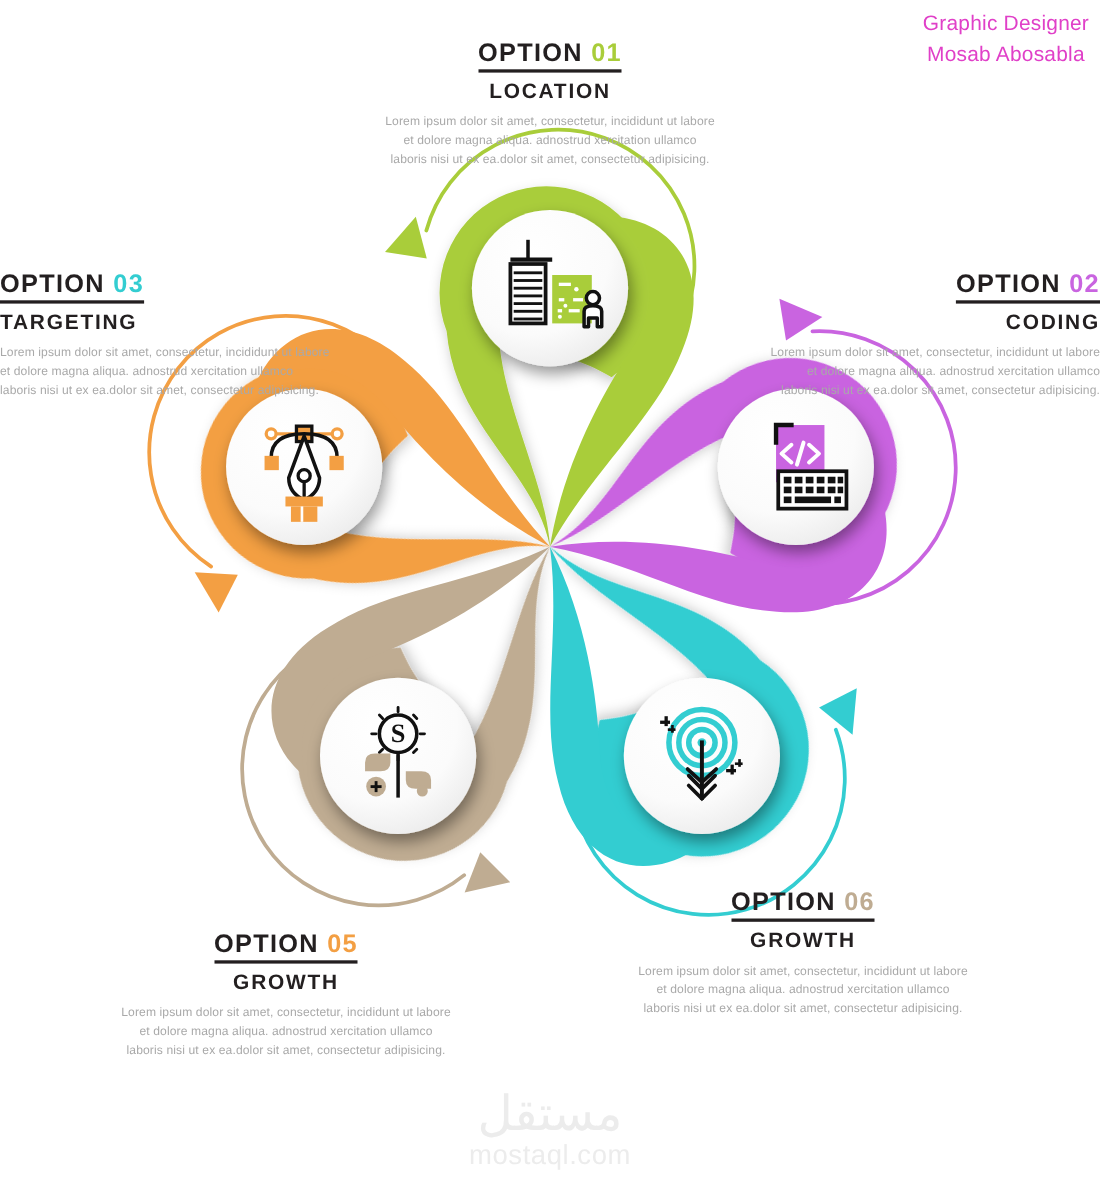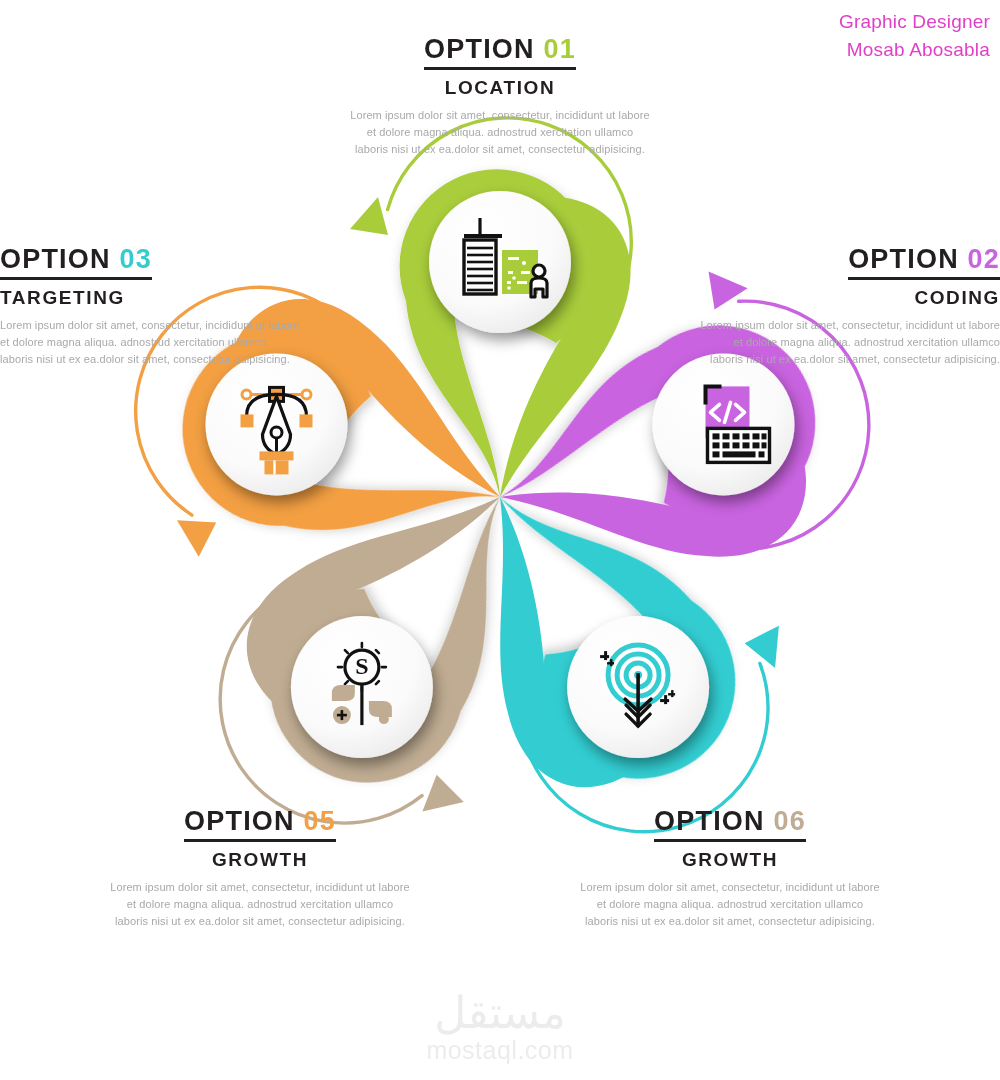--- a/index.html
+++ b/index.html
@@ -13,21 +13,21 @@
     position: relative;
     overflow: hidden;
     font-family: "Liberation Sans", sans-serif;
   }
 
   
   #credit {
     position: absolute;
     top: 8px;
     right: 10px;
-    text-align: right;
+    text-align: center;
     line-height: 1.45;
   }
   #credit .credit-line {
     font-size: 19px;
     color: #e040c8;
     letter-spacing: .2px;
     white-space: nowrap;
   }
 
   
@@ -38,21 +38,21 @@
     width: 1000px;
     height: 1080px;
   }
 
   
   .opt-block {
     position: absolute;
     width: 300px;
   }
   .opt-head {
-    font-size: 27px;
+    font-size: 23px;
     font-weight: bold;
     letter-spacing: 1.2px;
     color: #231f20;
     display: inline-block;
     border-bottom: 3px solid #231f20;
     padding-bottom: 2px;
     white-space: nowrap;
   }
   .opt-head .num { font-weight: bold; }
   .opt-sub {
@@ -68,21 +68,21 @@
     color: #a9a9a9;
     margin-top: 8px;
     letter-spacing: .1px;
   }
 
   
   #block-01 { left: 350px; top: 34px;  text-align: center; }
   #block-02 { left: 700px; top: 244px; text-align: right; width: 300px; }
   #block-03 { left: 0px;   top: 244px; text-align: left;  width: 300px; }
   #block-04 { left: 580px; top: 806px; text-align: center; }
-  #block-05 { left: 110px; top: 806px; text-align: center; }
+  #block-05 { left: 110px; top: 844px; text-align: center; }
 
   #block-02 .opt-body { padding-left: 0; }
   #block-03 .opt-body { padding-right: 0; }
 
   
   #watermark {
     position: absolute;
     left: 0;
     right: 0;
     bottom: 16px;

